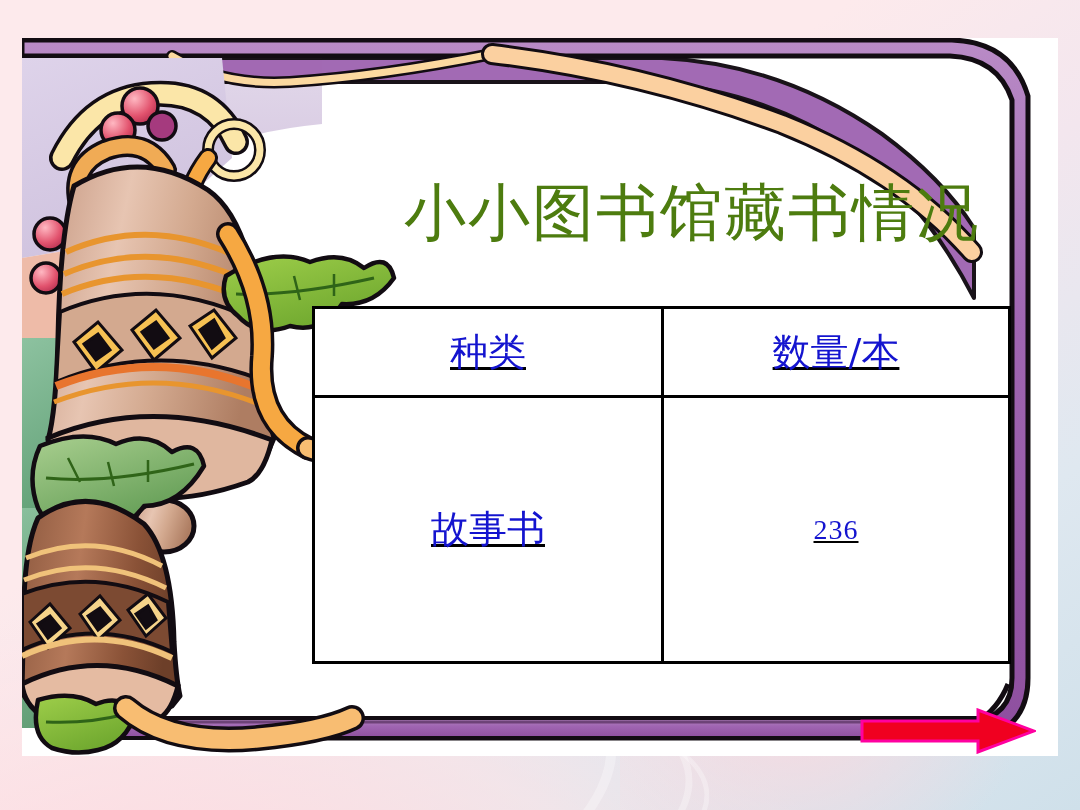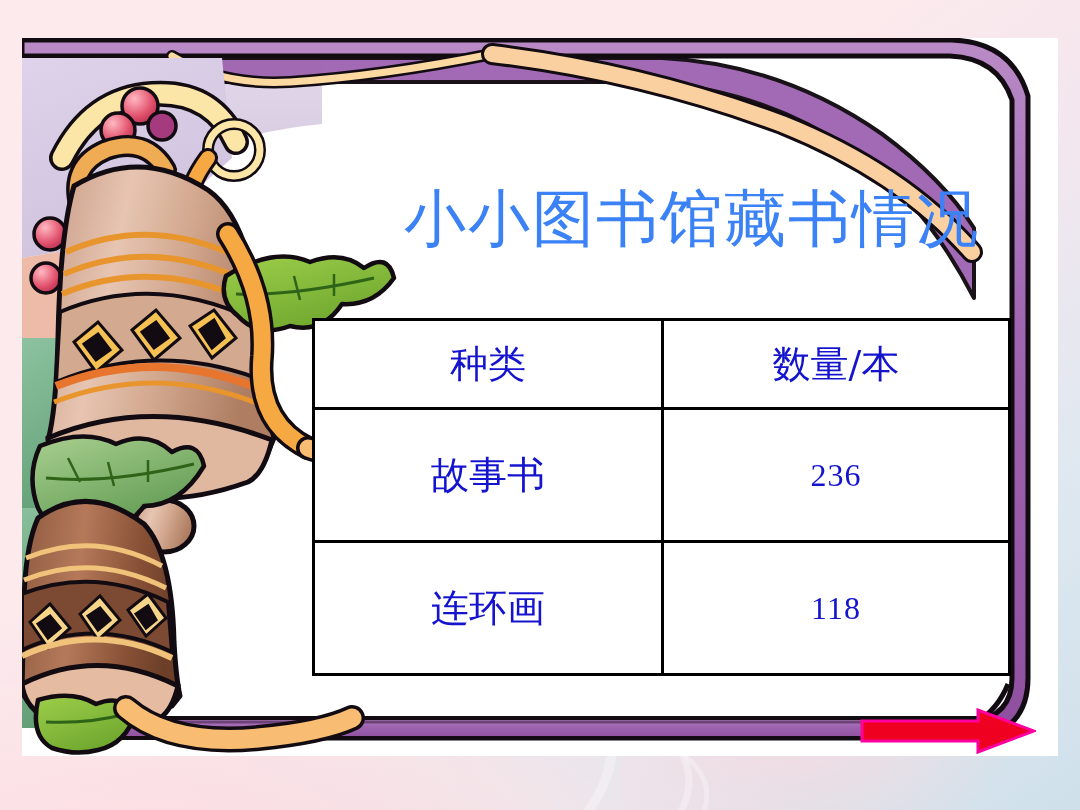--- a/index.html
+++ b/index.html
@@ -75,38 +75,39 @@
     top: 0px;
     width: 400px;
     height: 718px;
     pointer-events: none;
   }
 
   
   .title {
     position: absolute;
     left: 350px;
-    top: 148px;
+    top: 142px;
     width: 640px;
     text-align: center;
-    color: #3b82f6;
+    color: #4d7c0f;
     font-size: 62px;
     line-height: 1.05;
     letter-spacing: 2px;
     font-family: "DejaVu Serif", "Liberation Serif", serif;
     white-space: nowrap;
   }
 
   
   .table-wrap {
     position: absolute;
     left: 290px;
-    top: 280px;
+    top: 268px;
     width: 756px;
     height: 358px;
+    text-decoration: underline;
   }
   table.books {
     border-collapse: collapse;
     width: 696px;
     height: 358px;
     table-layout: fixed;
   }
   table.books td, table.books th {
     border: 3px solid #000000;
     text-align: center;
@@ -116,21 +117,21 @@
     font-weight: normal;
     font-family: "DejaVu Serif", "Liberation Serif", serif;
     background: #ffffff;
     padding: 0;
   }
   table.books col.c1 { width: 349px; }
   table.books col.c2 { width: 347px; }
   table.books tr { height: 89px; }
   table.books td.num {
     font-family: "Liberation Serif", "DejaVu Serif", serif;
-    font-size: 32px;
+    font-size: 28px;
     letter-spacing: 1px;
   }
 
   
   .nav-arrow {
     position: absolute;
     left: 838px;
     top: 670px;
     width: 176px;
     height: 46px;
@@ -319,24 +320,20 @@
           <tr>
             <th>种类</th>
             <th>数量/本</th>
           </tr>
         </thead>
         <tbody>
           <tr>
             <td>故事书</td>
             <td class="num">236</td>
           </tr>
-          <tr>
-            <td>连环画</td>
-            <td class="num">118</td>
-          </tr>
         </tbody>
       </table>
     </div>
 
     <div class="nav-arrow">
       <svg viewBox="0 0 176 46">
         <path d="M2,13 L118,13 L118,2 L174,23 L118,44 L118,33 L2,33 Z" fill="#f00020" stroke="#ff00a0" stroke-width="3" stroke-linejoin="miter"></path>
       </svg>
     </div>
 

